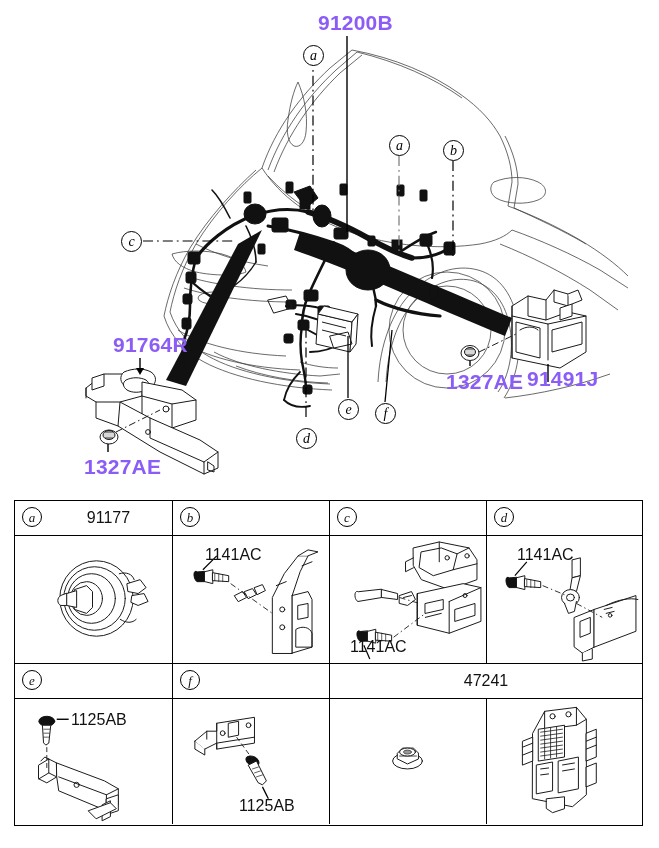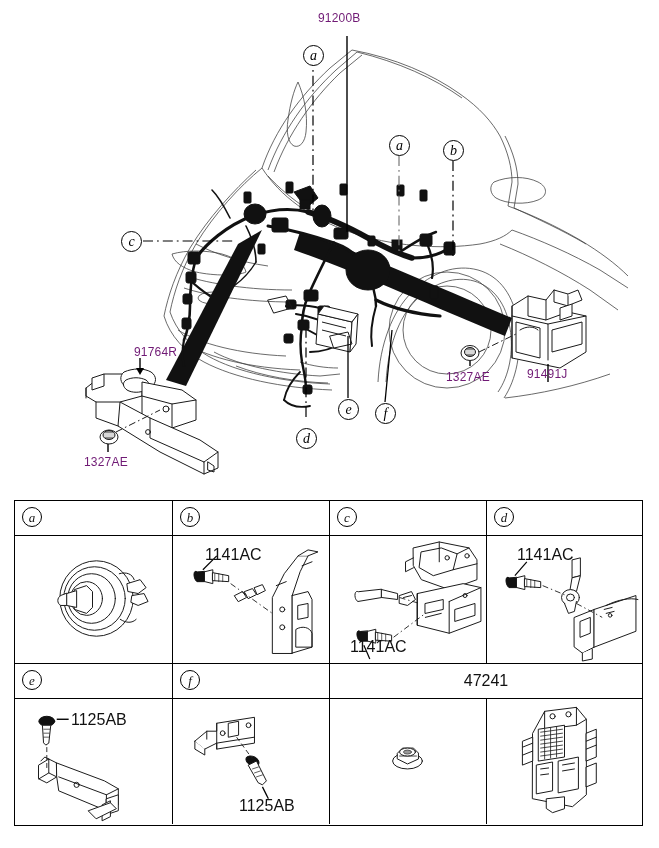--- a/index.html
+++ b/index.html
@@ -6,24 +6,24 @@
   body{
     width:659px;height:848px;position:relative;overflow:hidden;
     font-family:"Liberation Sans","DejaVu Sans",sans-serif;
     color:#111;
   }
   #page{position:absolute;left:0;top:0;width:659px;height:848px;}
 
   
   .lbl{
     position:absolute;
-    font-size:12px;
-    font-weight:400;
+    font-size:21px;
+    font-weight:700;
     letter-spacing:.2px;
-    color:#701a75;
+    color:#8b5cf6;
     white-space:nowrap;
     line-height:1;
   }
 
   
   .bub{
     position:absolute;
     width:21px;height:21px;border-radius:50%;
     border:1.4px solid #000;background:#fff;
     display:flex;align-items:center;justify-content:center;
@@ -301,30 +301,31 @@
 
   <div class="bub" style="left:303px;top:45px;">a</div>
   <div class="bub" style="left:389px;top:135px;">a</div>
   <div class="bub" style="left:443px;top:140px;">b</div>
   <div class="bub" style="left:121px;top:231px;">c</div>
   <div class="bub" style="left:296px;top:428px;">d</div>
   <div class="bub" style="left:338px;top:399px;">e</div>
   <div class="bub" style="left:375px;top:403px;">f</div>
 
   <div class="lbl" style="left:318px;top:12px;">91200B</div>
-  <div class="lbl" style="left:113px;top:346px;margin-left:21px;">91764R</div>
+  <div class="lbl" style="left:113px;top:334px;">91764R</div>
   <div class="lbl" style="left:84px;top:456px;">1327AE</div>
   <div class="lbl" style="left:446px;top:371px;">1327AE</div>
   <div class="lbl" style="left:527px;top:368px;">91491J</div>
 
   <div id="tbl">
 
     <div class="trow hdr">
       <div class="tcell c1">
         <div class="hdr-bub">a</div>
+        <div class="hdr-code off">91177</div>
       </div>
       <div class="tcell c2">
         <div class="hdr-bub">b</div>
         <div class="hdr-code off"></div>
       </div>
       <div class="tcell c3">
         <div class="hdr-bub">c</div>
         <div class="hdr-code off"></div>
       </div>
       <div class="tcell c4">

